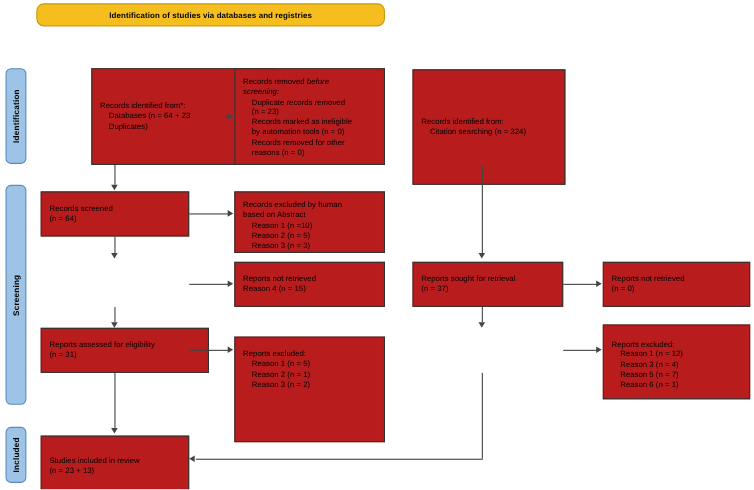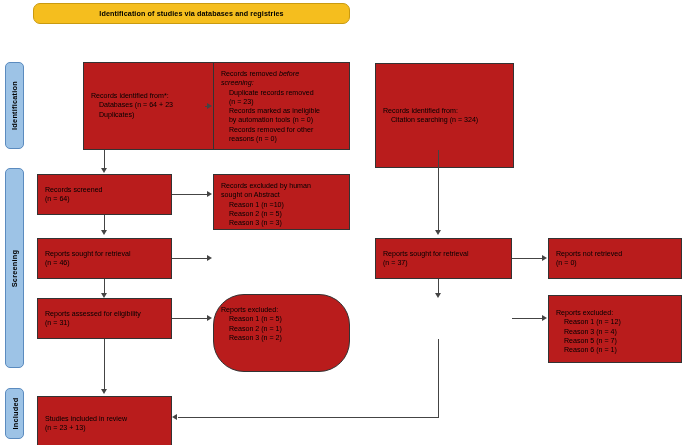--- a/index.html
+++ b/index.html
@@ -150,48 +150,48 @@
 <span>    Citation searching (n = 324)</span></div>
   </div>
 
   <div class="box vcenter" style="left:37px; top:174px; width:135px; height:41px;">
     <div class="txt"><span>Records screened</span>
 <span>(n = 64)</span></div>
   </div>
 
   <div class="box vtop" style="left:213px; top:174px; width:137px; height:56px;">
     <div class="txt"><span>Records excluded by human</span>
-<span>sought on Abstract</span>
+<span>based on Abstract</span>
 <span>    Reason 1 (n =10)</span>
 <span>    Reason 2 (n = 5)</span>
 <span>    Reason 3 (n = 3)</span></div>
   </div>
 
-  <div class="box vcenter" style="left:37px; top:238px; width:135px; height:41px;">
-    <div class="txt"><span>Reports sought for retrieval</span>
-<span>(n = 46)</span></div>
-  </div>
-
+
+  <div class="box vcenter" style="left:213px; top:238px; width:137px; height:41px;">
+    <div class="txt"><span>Reports not retrieved</span>
+<span>Reason 4 (n = 15)</span></div>
+  </div>
 
   <div class="box vcenter" style="left:375px; top:238px; width:137px; height:41px;">
     <div class="txt"><span>Reports sought for retrieval</span>
 <span>(n = 37)</span></div>
   </div>
 
   <div class="box vcenter" style="left:548px; top:238px; width:134px; height:41px;">
     <div class="txt"><span>Reports not retrieved</span>
 <span>(n = 0)</span></div>
   </div>
 
-  <div class="box vcenter" style="left:37px; top:298px; width:135px; height:41px;text-decoration:underline;">
+  <div class="box vcenter" style="left:37px; top:298px; width:153px; height:41px;text-decoration:underline;">
     <div class="txt"><span>Reports assessed for eligibility</span>
 <span>(n = 31)</span></div>
   </div>
 
-  <div class="box vtop" style="left:213px; top:294px; width:137px; height:78px;border-radius:31px;">
+  <div class="box vtop" style="left:213px; top:306px; width:137px; height:96px;">
     <div class="txt" style="top:11px;"><span>Reports excluded:</span>
 <span>    Reason 1 (n = 5)</span>
 <span>    Reason 2 (n = 1)</span>
 <span>    Reason 3 (n = 2)</span></div>
   </div>
 
 
   <div class="box vtop" style="left:548px; top:295px; width:134px; height:68px;">
     <div class="txt" style="top:13px;"><span>Reports excluded:</span>
 <span>    Reason 1 (n = 12)</span>

